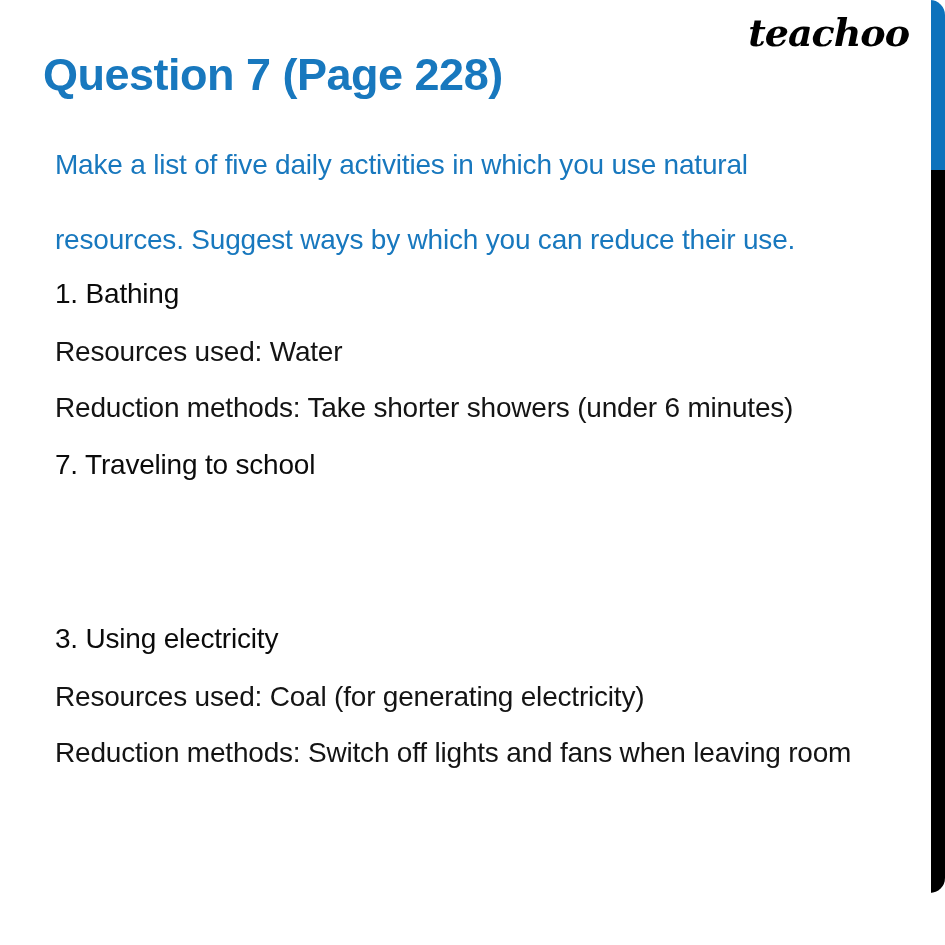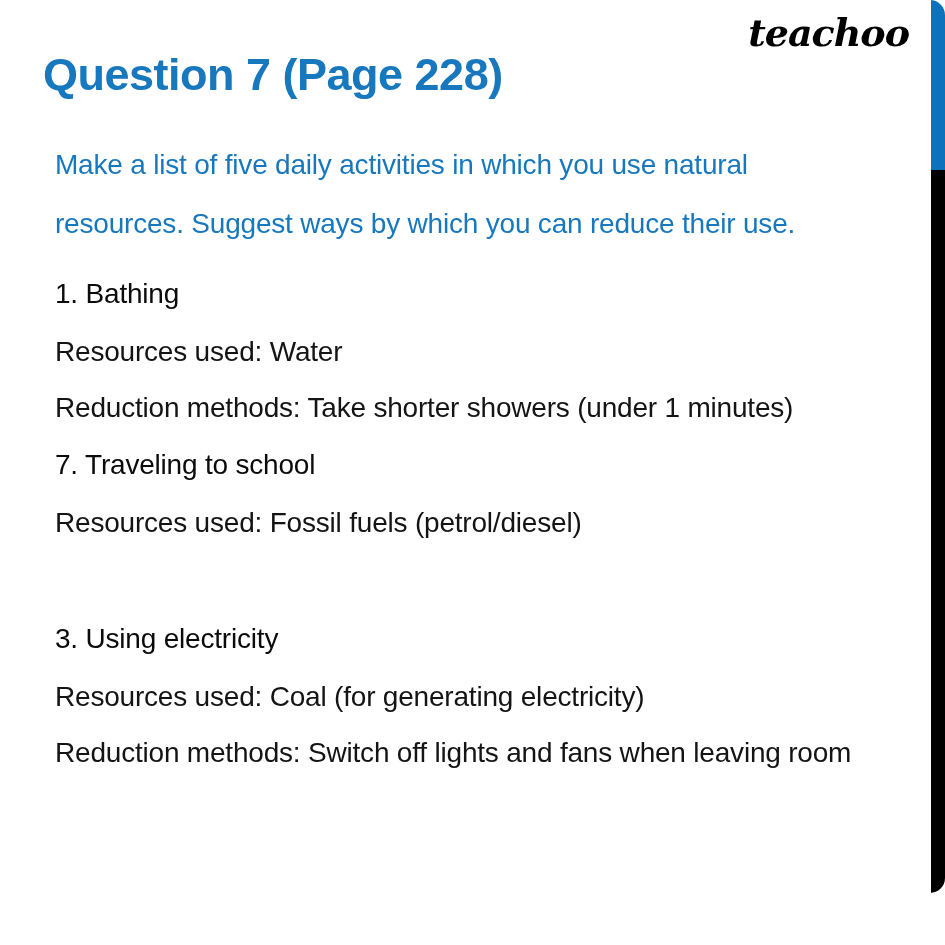--- a/index.html
+++ b/index.html
@@ -76,26 +76,25 @@
 <div class="slide">
 
   <div class="logo">teachoo</div>
 
   <div class="edge-bar-blue"></div>
   <div class="edge-bar-black"></div>
 
   <h1 class="title">Question 7 (Page 228)</h1>
 
   <p class="line q" style="top:137px">Make a list of five daily activities in which you use natural</p>
-  <p class="line q" style="top:196px">resources. Suggest ways by which you can reduce their use.</p>
+  <p class="line q" style="top:212px">resources. Suggest ways by which you can reduce their use.</p>
 
   <p class="line bold" style="top:266px">1. Bathing</p>
   <p class="line" style="top:324px">Resources used: Water</p>
-  <p class="line" style="top:380px">Reduction methods: Take shorter showers (under 1 minutes)</p>
+  <p class="line" style="top:380px">Reduction methods: Take shorter showers (under 6 minutes)</p>
 
   <p class="line bold" style="top:437px">7. Traveling to school</p>
-  <p class="line" style="top:495px">Resources used: Fossil fuels (petrol/diesel)</p>
 
   <p class="line bold" style="top:611px">3. Using electricity</p>
   <p class="line" style="top:725px">Reduction methods: Switch off lights and fans when leaving room</p>
   <p class="line" style="top:669px">Resources used: Coal (for generating electricity)</p>
 
 </div>
 
 </body></html>

